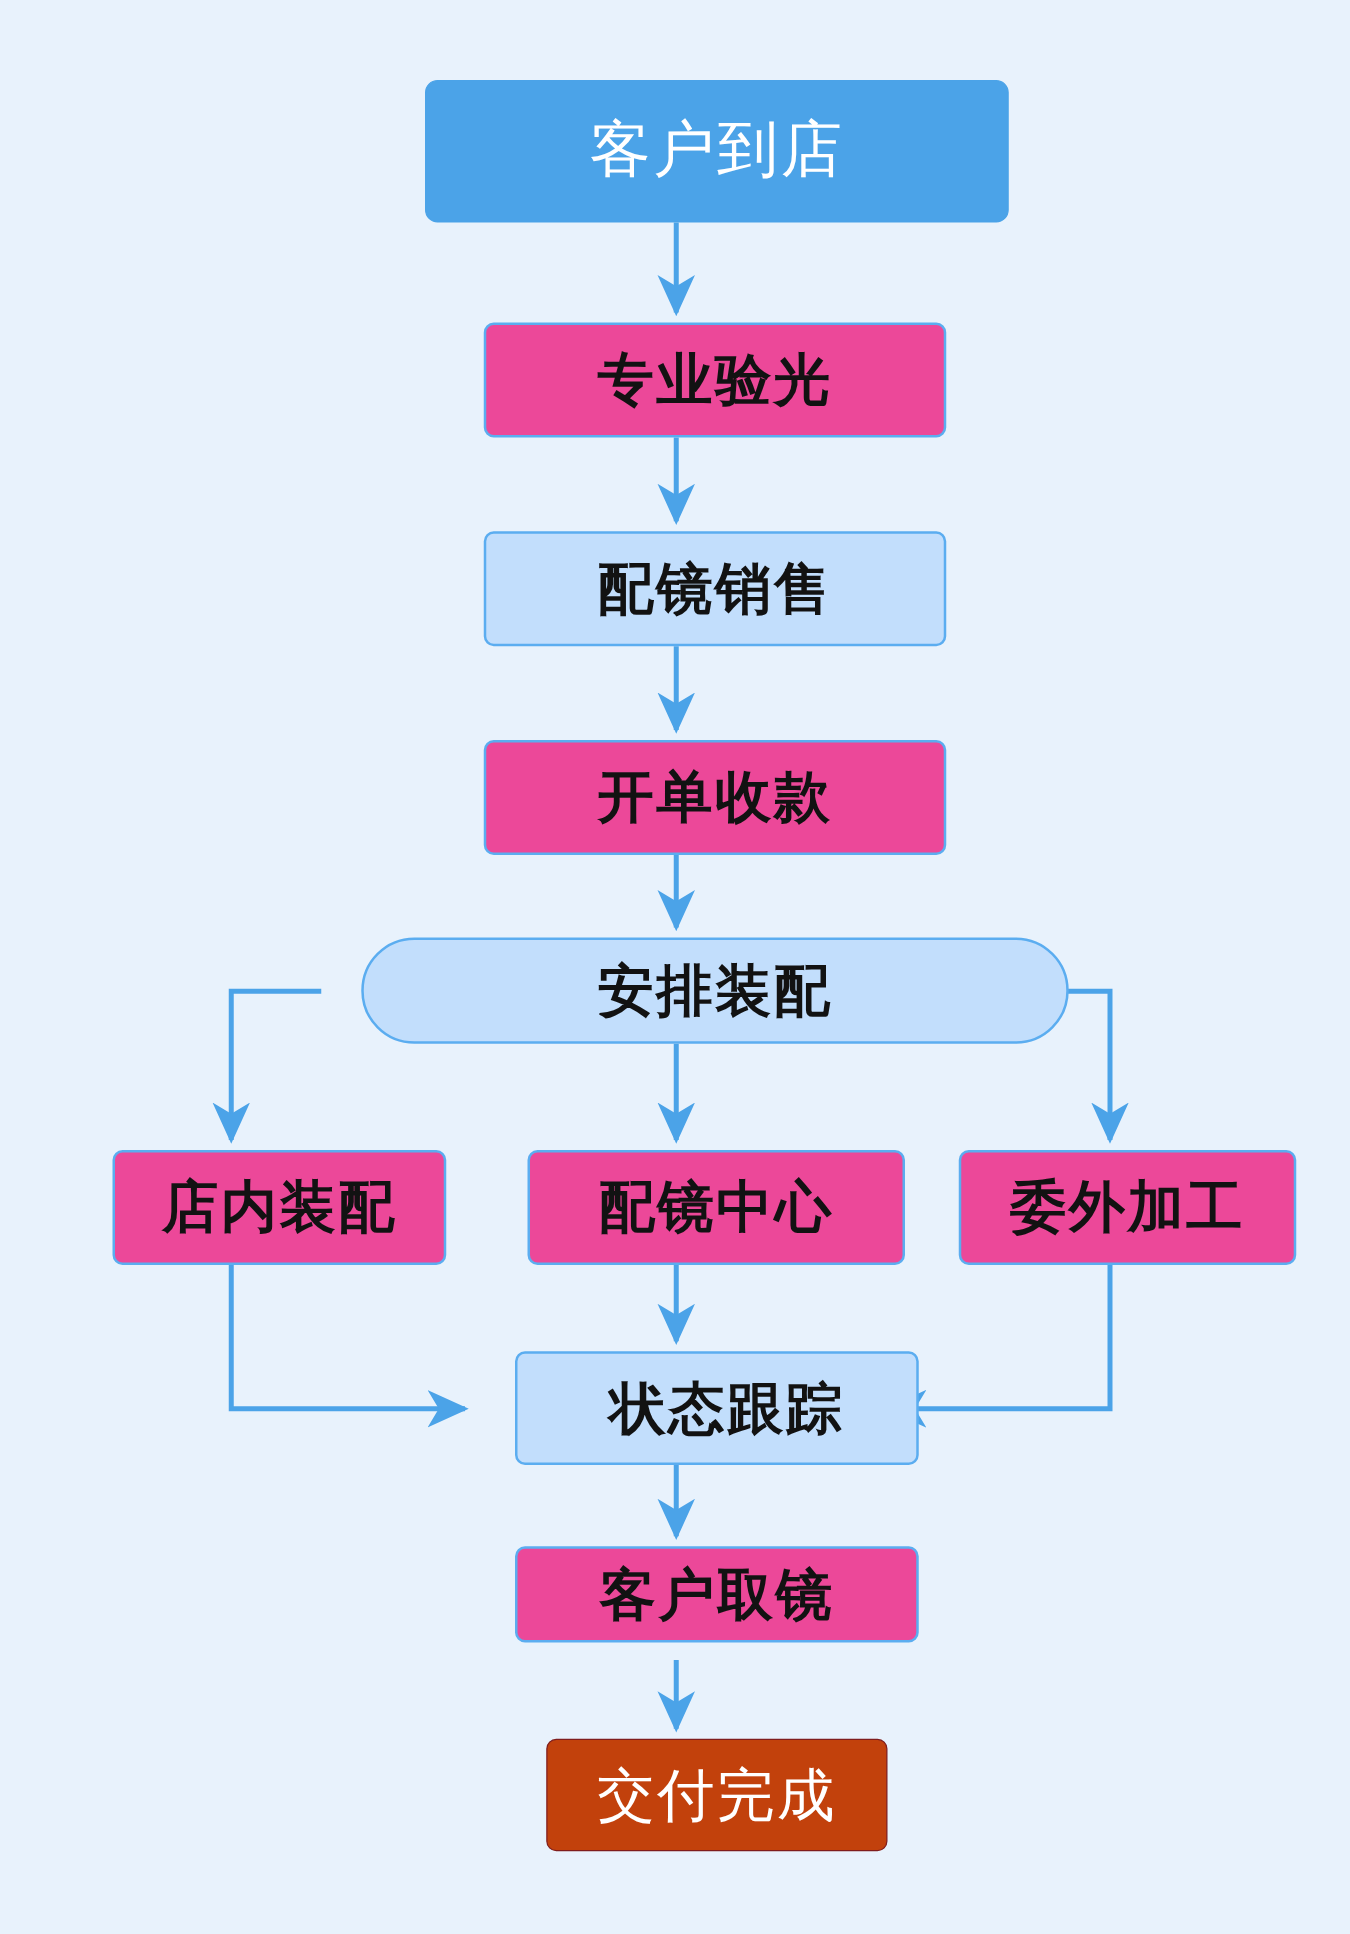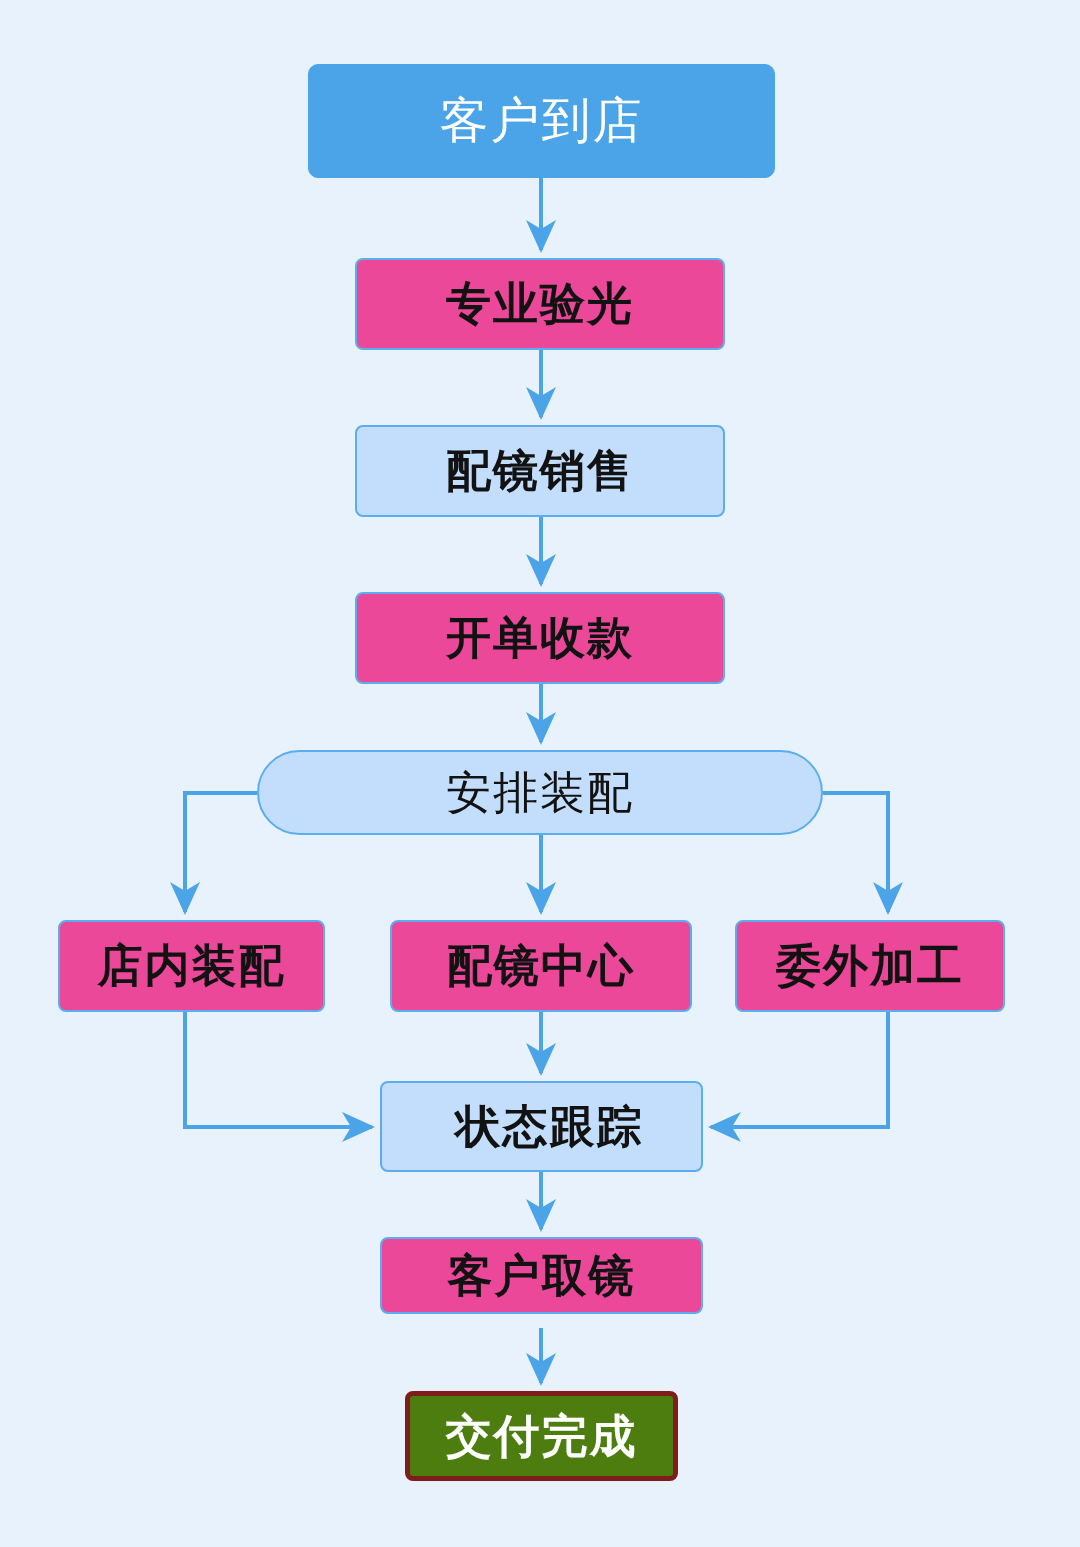--- a/index.html
+++ b/index.html
@@ -30,37 +30,38 @@
   .node {
     position: absolute;
     box-sizing: border-box;
     display: flex;
     align-items: center;
     justify-content: center;
     text-align: left;
     line-height: 1.1;
     white-space: nowrap;
     letter-spacing: 2px;
+    margin-left: 32px;
   }
   
   .node.terminal-start {
     background: #4ba3e8;
     border: 1px solid #4ba3e8;
     border-radius: 10px;
     color: #ffffff;
     font-size: 49px;
     font-weight: 400;
   }
   .node.terminal-end {
-    background: #4d7c0f;
-    border: 5px solid #7f1d1d;
+    background: #c2410c;
+    border: 1px solid #7f1d1d;
     border-radius: 8px;
     color: #ffffff;
     font-size: 46px;
-    font-weight: bold;
+    font-weight: normal;
   }
   
   .node.process {
     background: #ec4899;
     border: 2px solid #5badf0;
     border-radius: 8px;
     color: #121212;
     font-size: 45px;
     font-weight: bold;
   }
@@ -73,21 +74,21 @@
     font-size: 45px;
     font-weight: bold;
   }
   
   .node.dispatch {
     background: #c2defc;
     border: 2px solid #5badf0;
     border-radius: 999px;
     color: #121212;
     font-size: 45px;
-    font-weight: normal;
+    font-weight: bold;
   }
   
   #n-arrive    { left: 308px; top: 64px;   width: 467px; height: 114px; }
   #n-exam      { left: 355px; top: 258px;  width: 370px; height: 92px;  }
   #n-sales     { left: 355px; top: 425px;  width: 370px; height: 92px;  }
   #n-billing   { left: 355px; top: 592px;  width: 370px; height: 92px;  }
   #n-dispatch  { left: 257px; top: 750px;  width: 566px; height: 85px;  }
   #n-instore   { left: 58px;  top: 920px;  width: 267px; height: 92px;  }
   #n-center    { left: 390px; top: 920px;  width: 302px; height: 92px;  }
   #n-outsource { left: 735px; top: 920px;  width: 270px; height: 92px;  }

